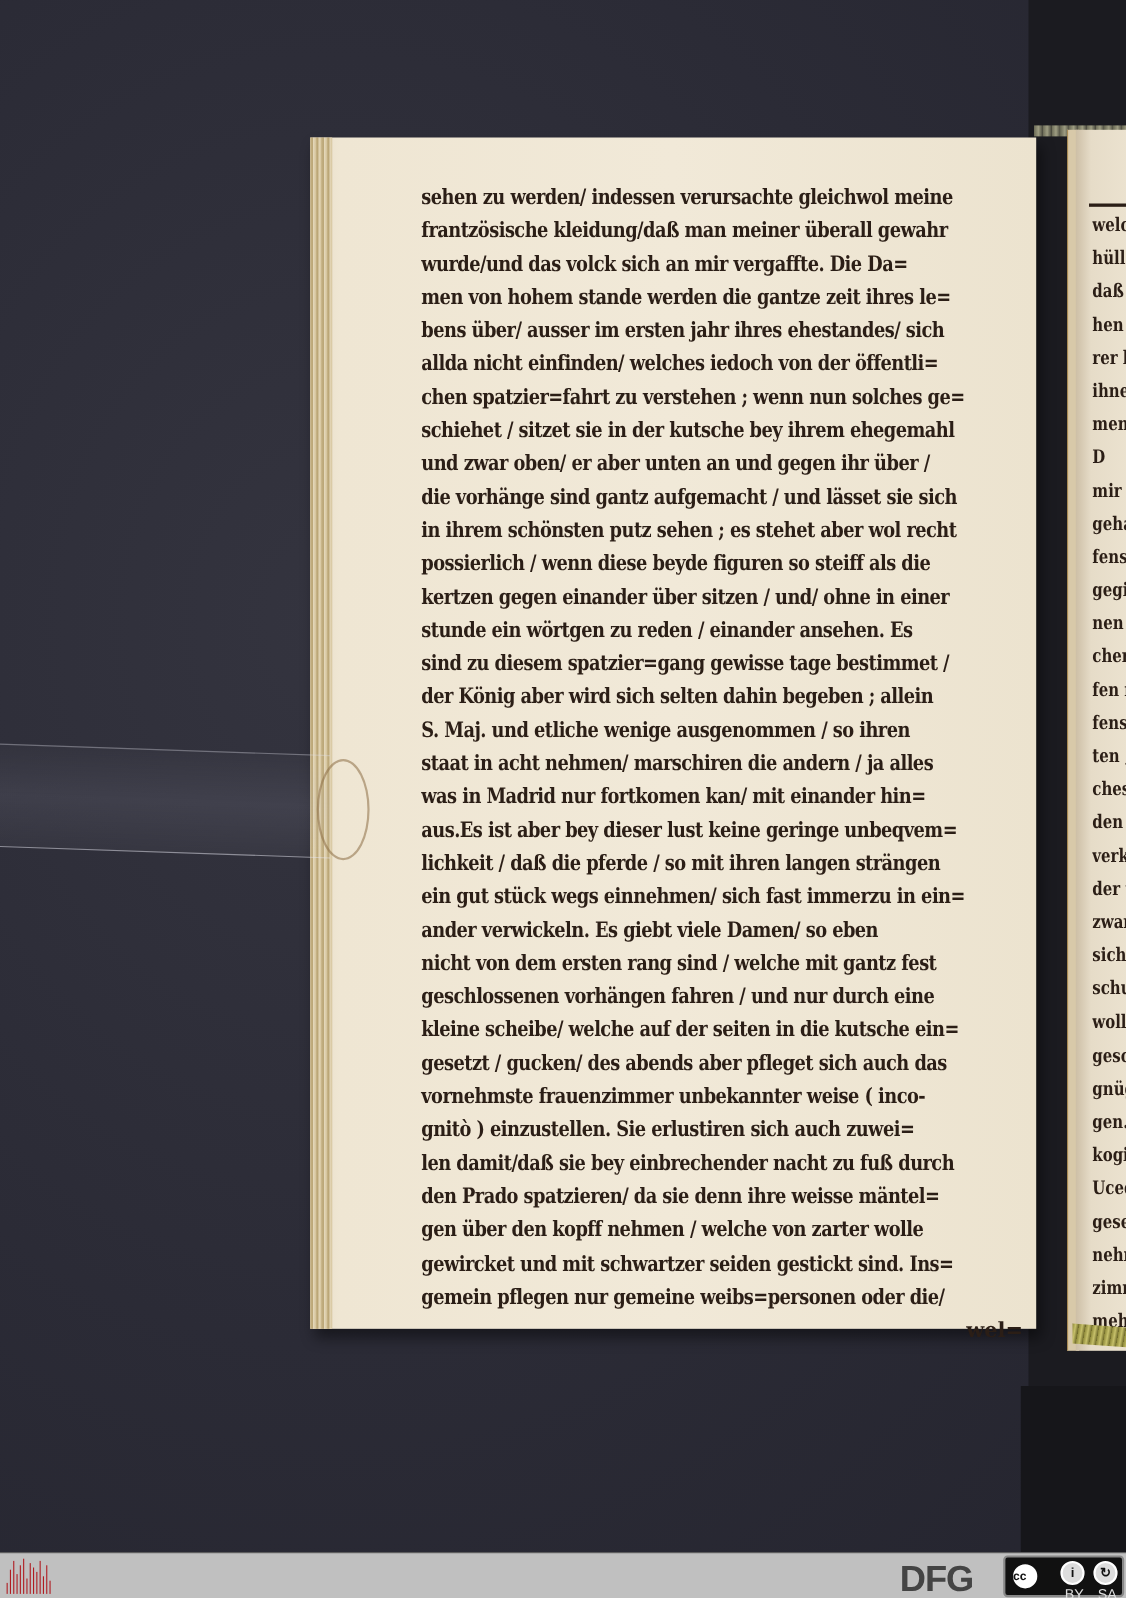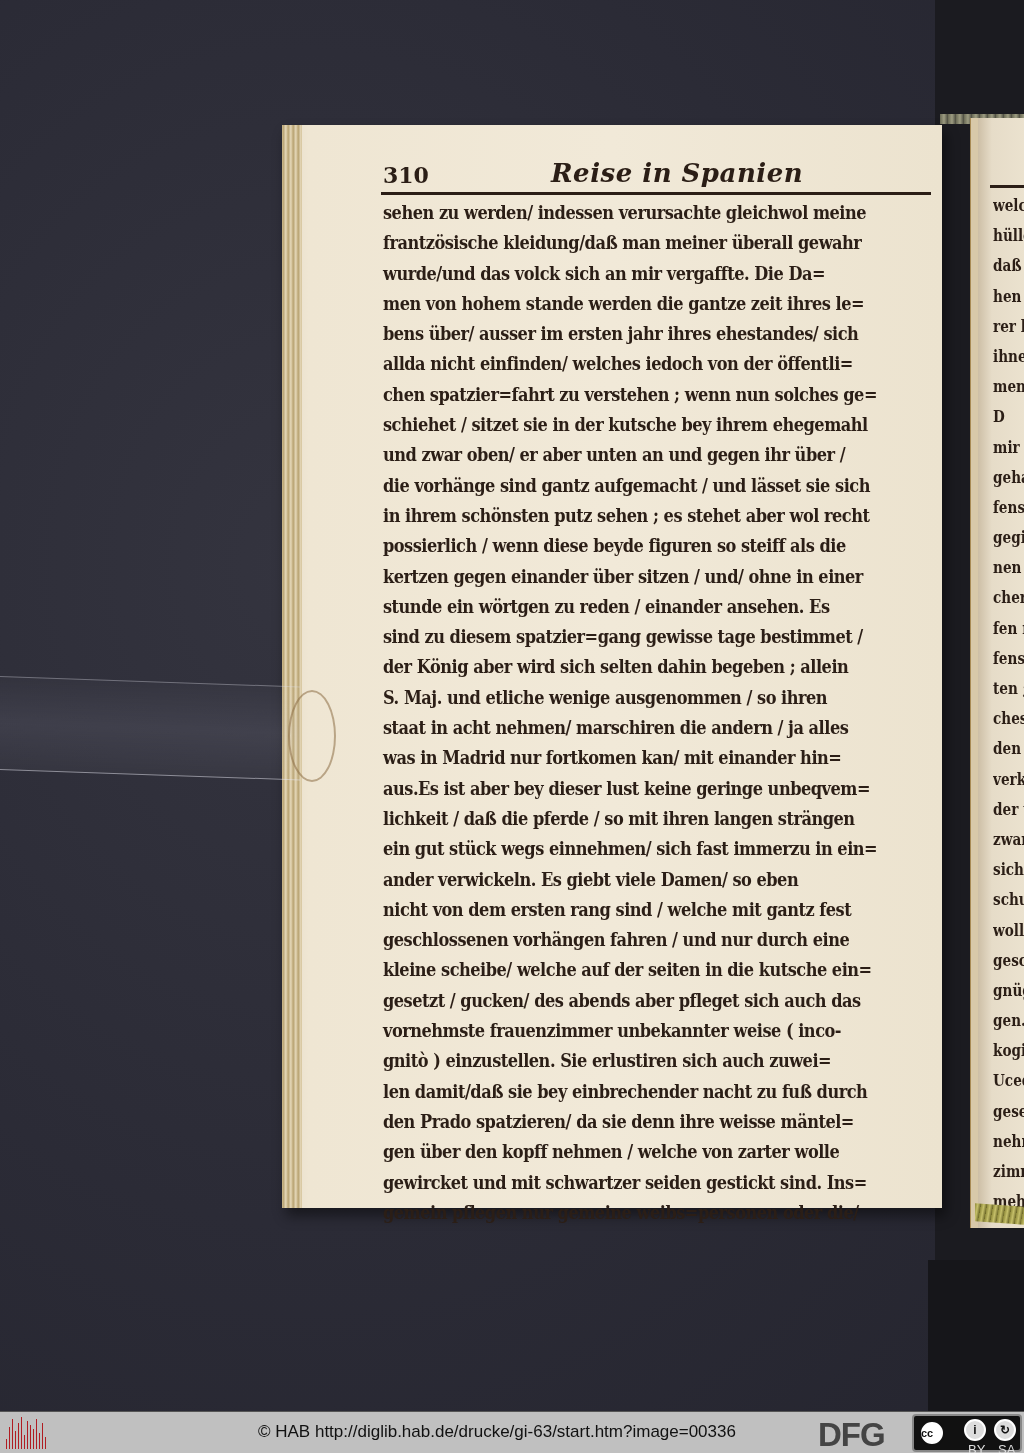--- a/index.html
+++ b/index.html
@@ -100,25 +100,20 @@
       <div class="rline">nehmu</div>
       <div class="rline">zimm</div>
       <div class="rline">meh</div>
     </div>
   <div class="gilt"></div>
 
   <div class="page-left"></div>
   <div class="page-edges"></div>
 
   <div class="page-text">
-    <div class="header">
-      <span class="page-num">310</span>
-      <span class="running-title">Reise in Spanien</span>
-      <div class="rule"></div>
-    </div>
     <div class="body-lines" id="body-lines">
         <div class="line">sehen zu werden/ indessen verursachte gleichwol meine</div>
         <div class="line">frantzösische kleidung/daß man meiner überall gewahr</div>
         <div class="line">wurde/und das volck sich an mir vergaffte.   Die Da=</div>
         <div class="line">men von hohem stande werden die gantze zeit ihres le=</div>
         <div class="line">bens über/ ausser im ersten jahr ihres ehestandes/ sich</div>
         <div class="line">allda nicht einfinden/ welches iedoch von der öffentli=</div>
         <div class="line">chen spatzier=fahrt zu verstehen ;  wenn nun solches ge=</div>
         <div class="line">schiehet / sitzet sie in der kutsche bey ihrem ehegemahl</div>
         <div class="line">und zwar oben/ er aber unten an und  gegen ihr über /</div>
@@ -141,20 +136,21 @@
         <div class="line">kleine  scheibe/ welche auf der seiten in die kutsche ein=</div>
         <div class="line">gesetzt / gucken/ des  abends  aber pfleget sich auch das</div>
         <div class="line">vornehmste frauenzimmer unbekannter weise  ( inco-</div>
         <div class="line">gnitò ) einzustellen.    Sie erlustiren sich auch zuwei=</div>
         <div class="line">len damit/daß sie bey einbrechender nacht zu fuß durch</div>
         <div class="line">den Prado spatzieren/ da sie denn ihre weisse mäntel=</div>
         <div class="line">gen über den kopff nehmen /  welche von zarter wolle</div>
         <div class="line">gewircket und mit schwartzer seiden gestickt sind.  Ins=</div>
         <div class="line">gemein pflegen nur gemeine weibs=personen oder die/</div>
       </div>
+    <div class="catchword">wel=</div>
   </div>
 
   <div class="glare"></div>
   <div class="glare-ring"></div>
 </div>
 
 <div class="footer">
   <div class="hab-logo" id="hab-logo">
       <span style="height: 10px;"></span>
       <span style="height: 22px;"></span>
@@ -164,21 +160,20 @@
       <span style="height: 32px;"></span>
       <span style="height: 14px;"></span>
       <span style="height: 28px;"></span>
       <span style="height: 24px;"></span>
       <span style="height: 20px;"></span>
       <span style="height: 30px;"></span>
       <span style="height: 16px;"></span>
       <span style="height: 26px;"></span>
       <span style="height: 12px;"></span>
     </div>
-  <span class="copyright">© HAB http://diglib.hab.de/drucke/gi-63/start.htm?image=00336</span>
   <span class="dfg">DFG</span>
   <div class="cc-badge">
     <div class="cc-main">cc</div>
     <div class="cc-icon cc-by">i</div>
     <div class="cc-icon cc-sa">↻</div>
     <span class="cc-label cc-by-l">BY</span>
     <span class="cc-label cc-sa-l">SA</span>
   </div>
 </div>
 

